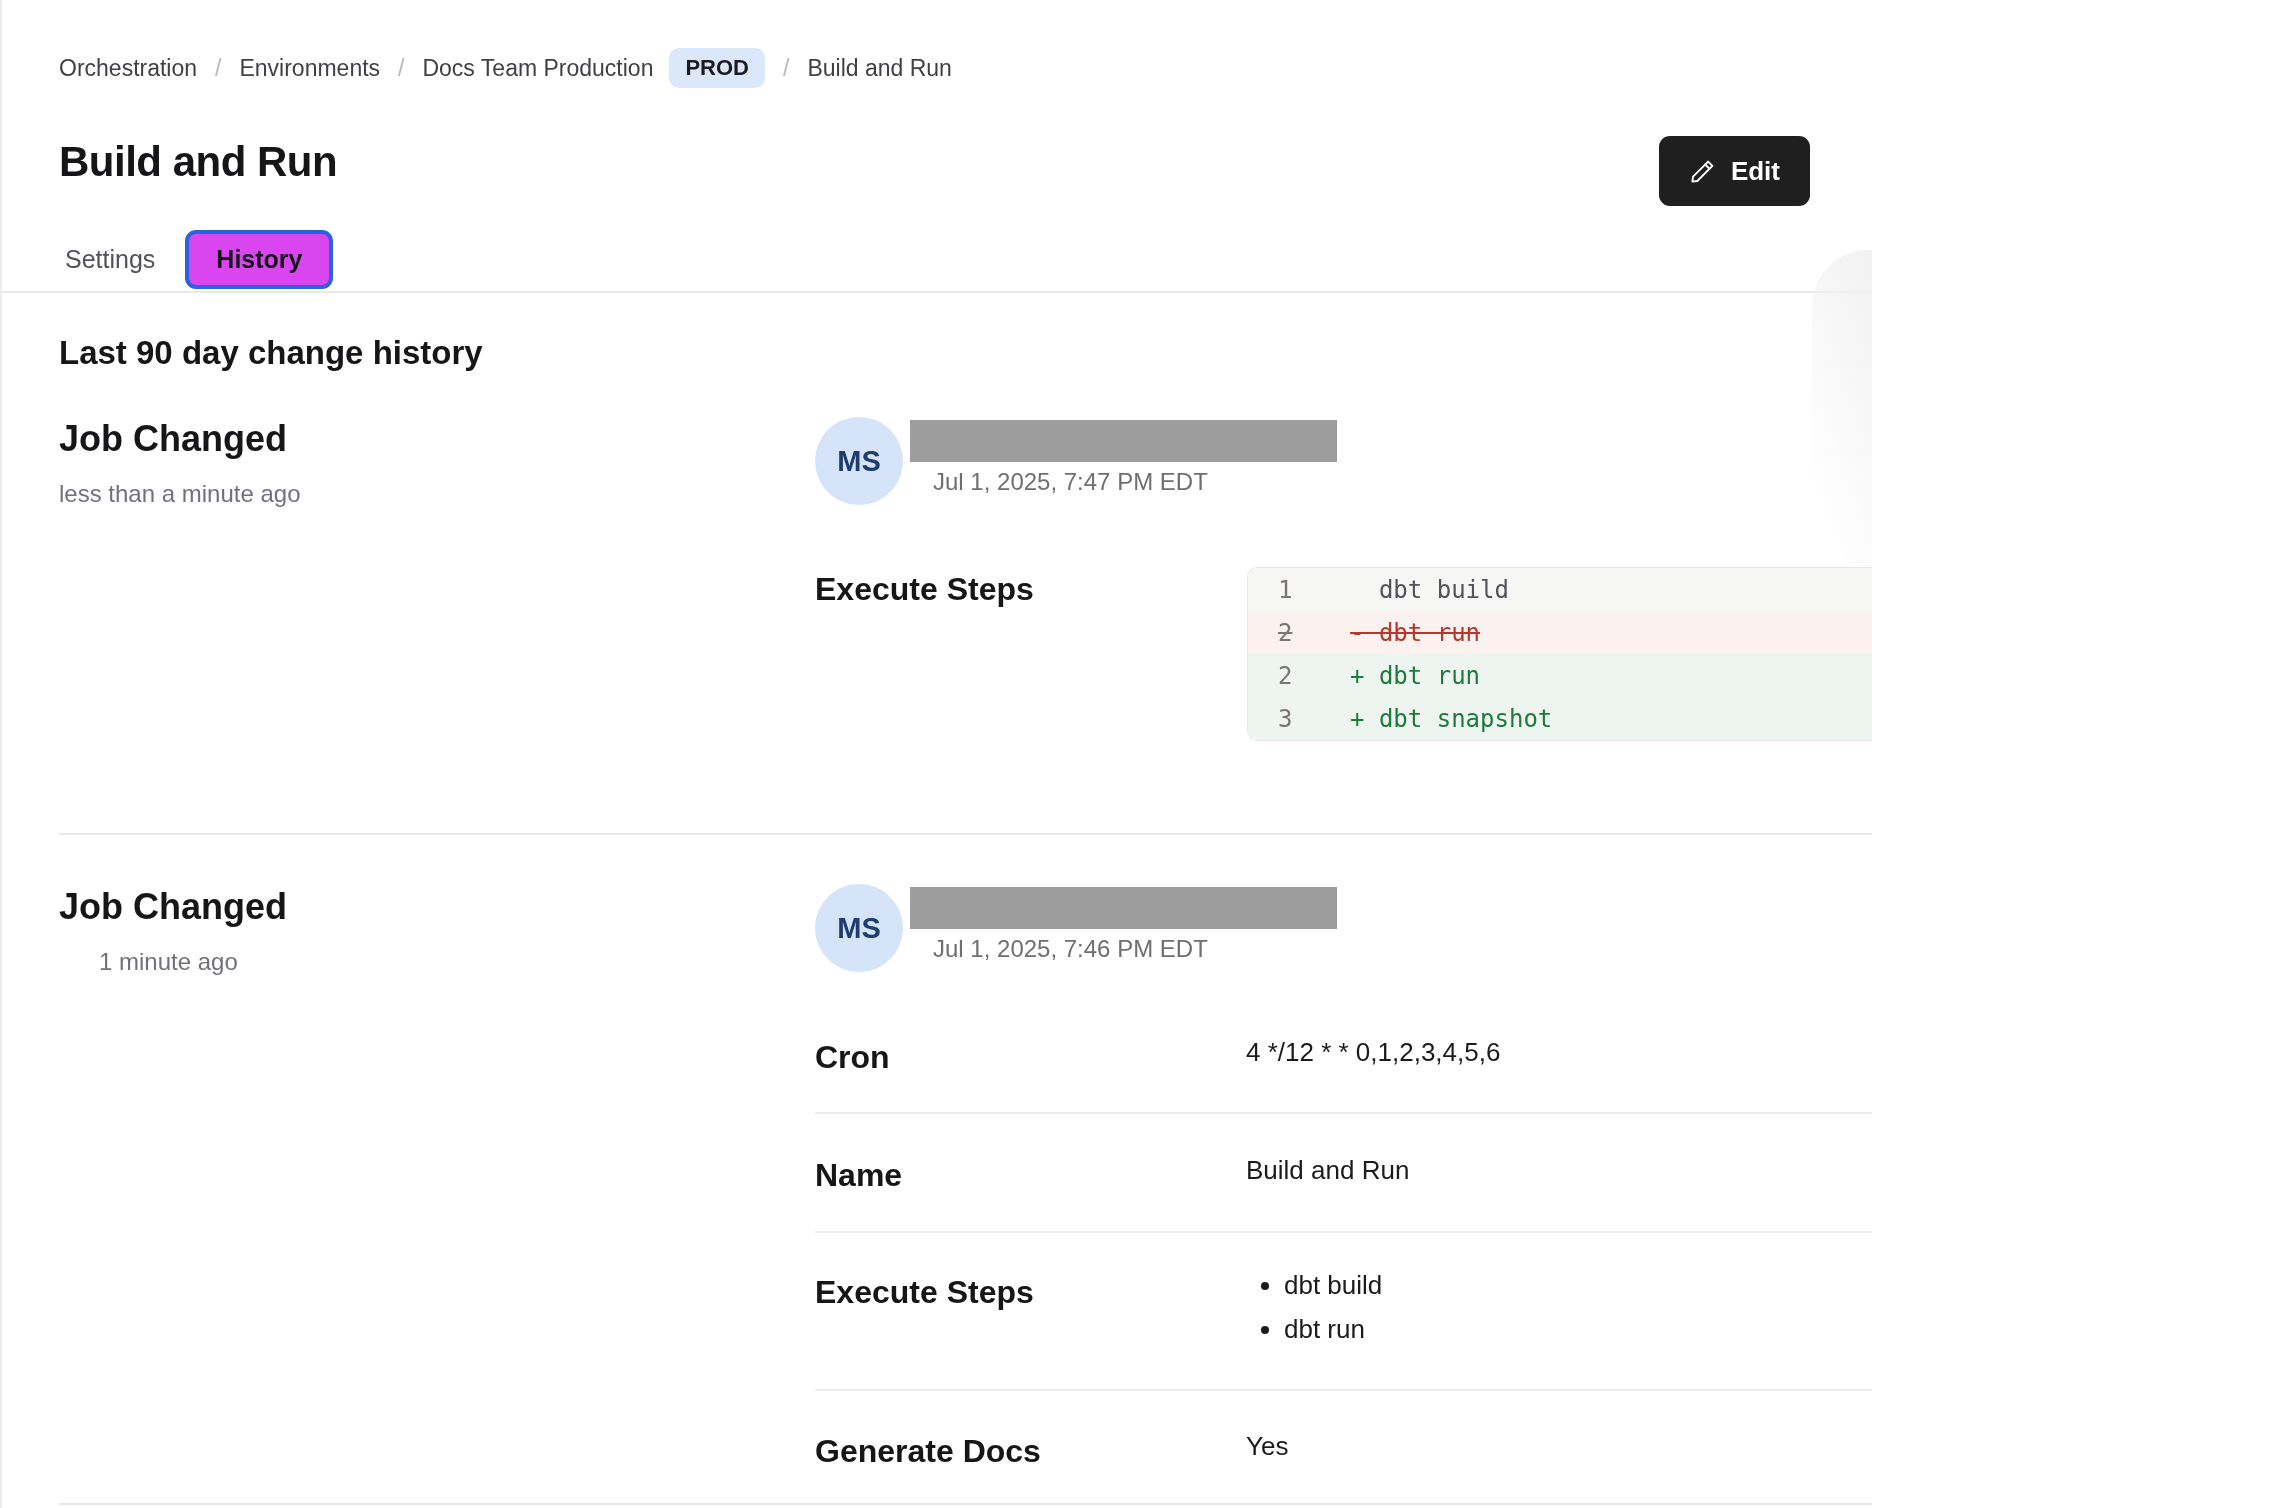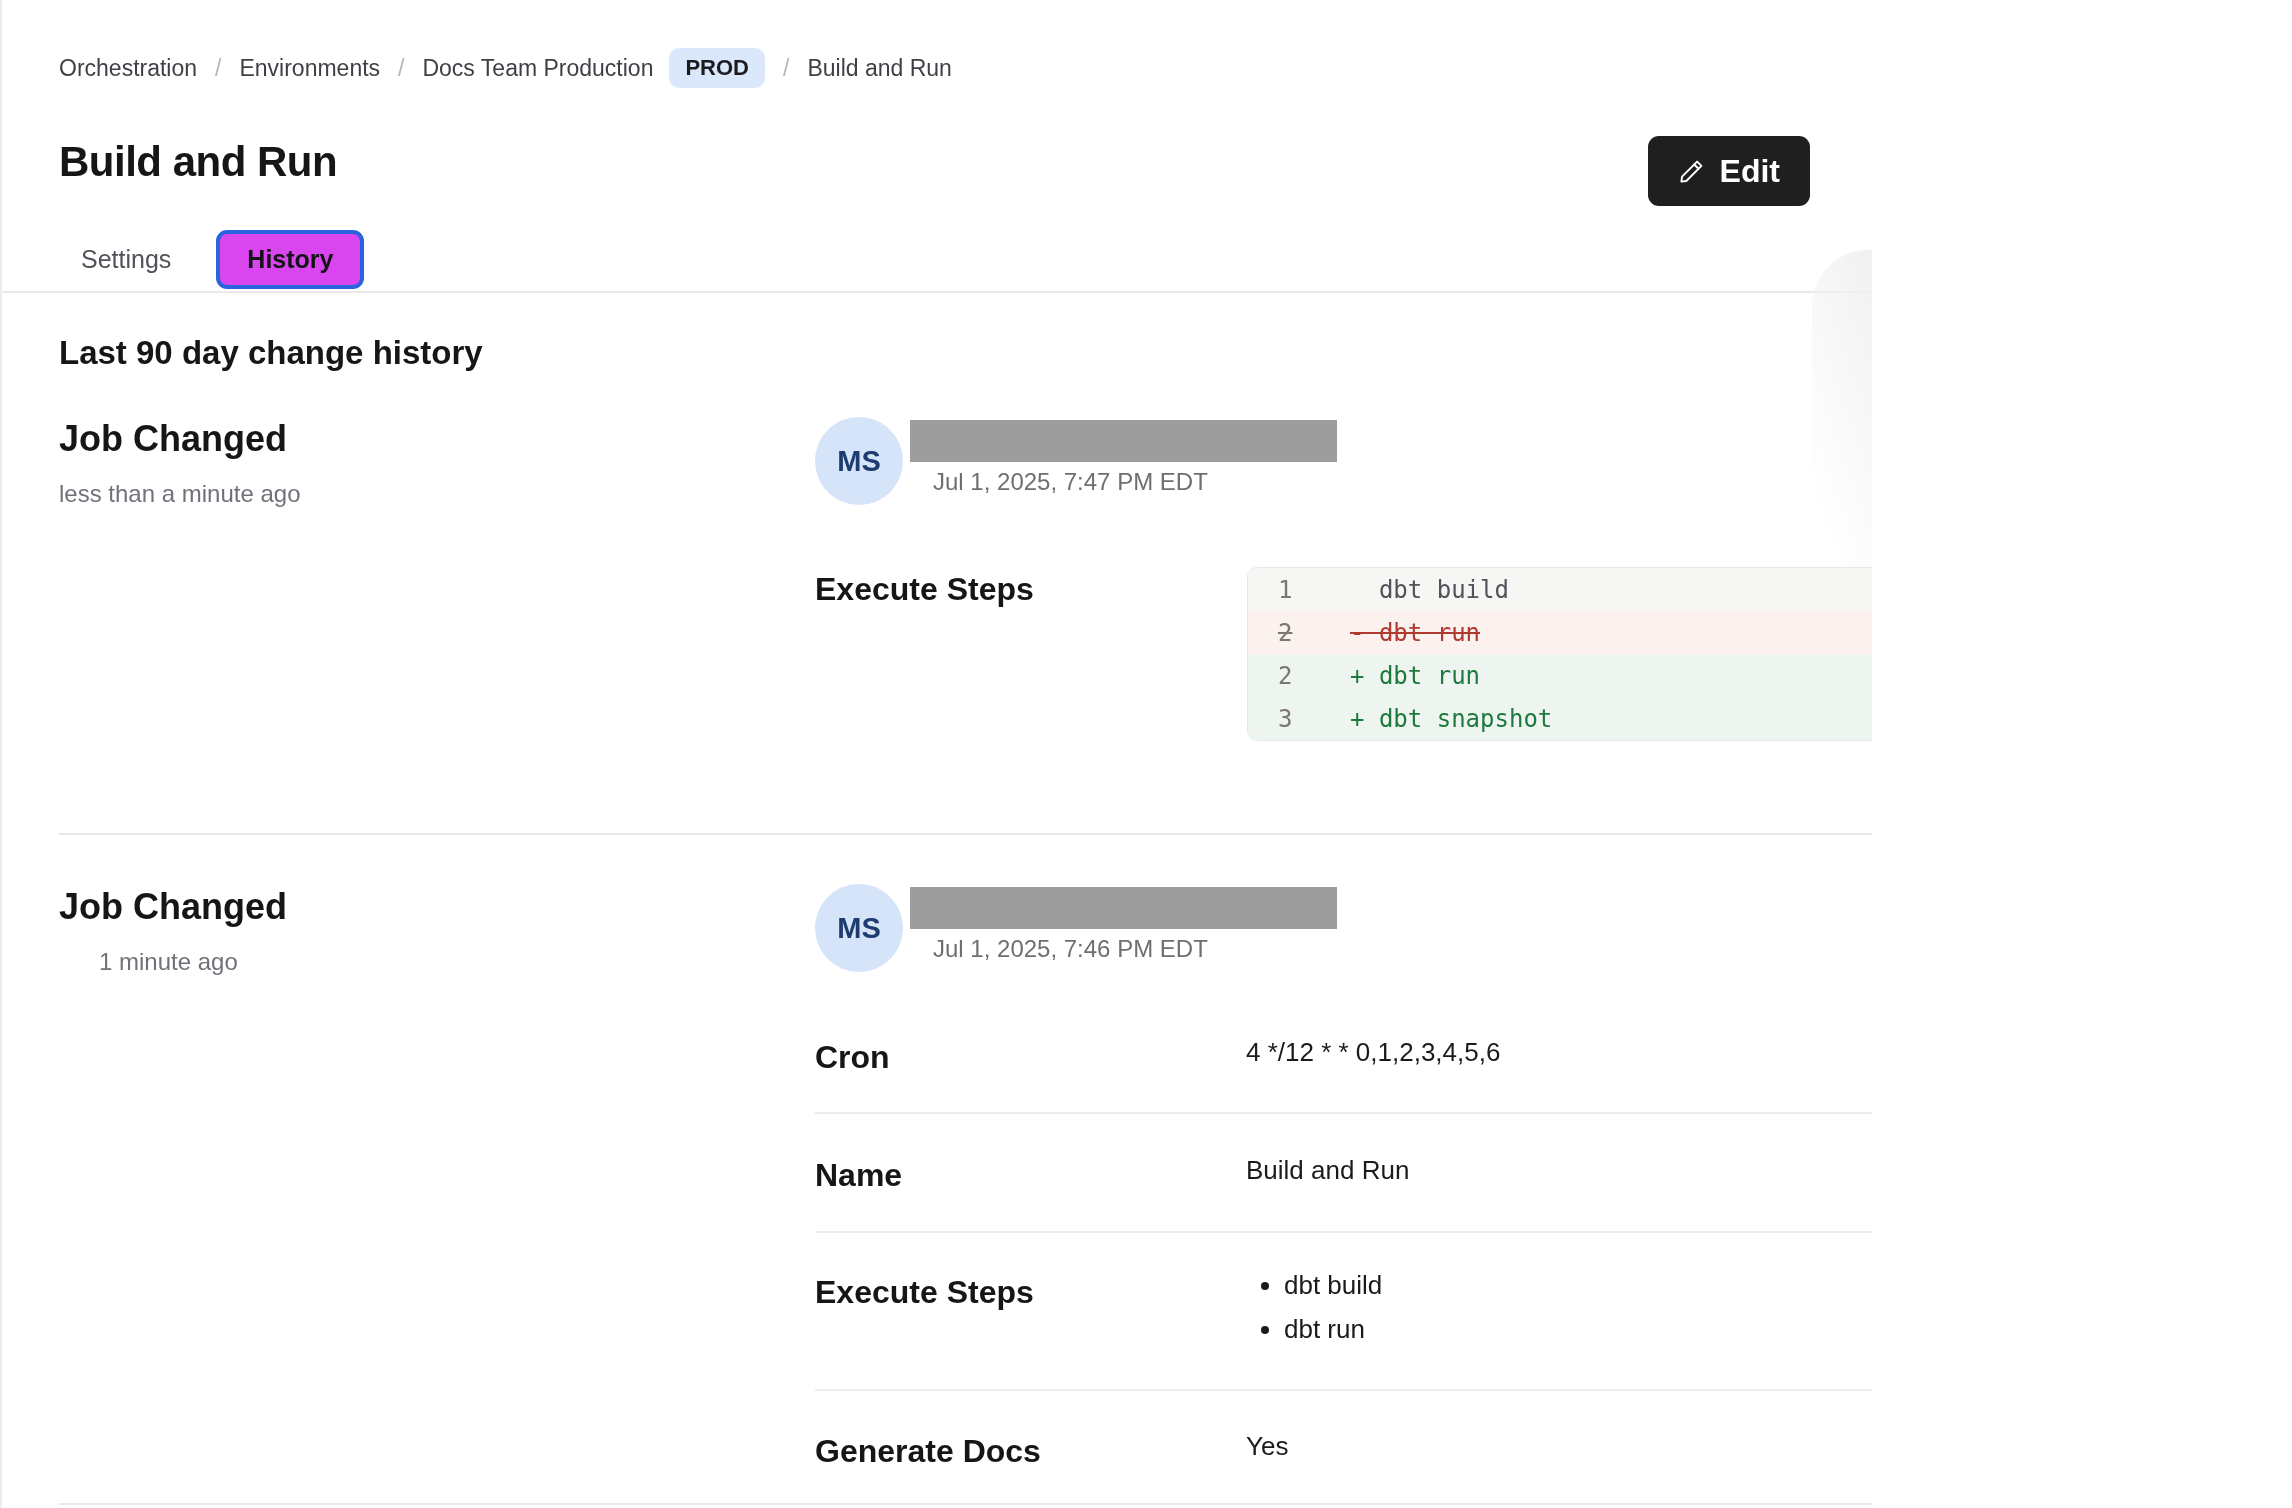--- a/index.html
+++ b/index.html
@@ -15,24 +15,24 @@
   }
   
   .breadcrumb{position:absolute;left:57px;top:48px;display:flex;align-items:center;gap:18px;font-size:23px;color:#3f3f46;white-space:nowrap;}
   .crumb{color:#3f3f46;text-decoration:none;cursor:pointer;}
   .crumb-current{color:#3f3f46;}
   .sep{color:#b6b6bc;}
   .badge{background:#dbe7fb;color:#1b1b1f;font-weight:700;font-size:22px;padding:7px 16px;border-radius:10px;margin-left:-2px;}
   
   .page-title{position:absolute;left:57px;top:138px;margin:0;font-size:42px;font-weight:700;color:#161618;letter-spacing:-0.5px;}
   .edit-btn{position:absolute;top:136px;right:62px;height:70px;padding:0 30px;background:#1f1f1f;color:#ffffff;
-    border:none;border-radius:11px;font-family:inherit;font-size:32px;font-weight:700;display:flex;align-items:center;gap:15px;cursor:pointer;}
+    border:none;border-radius:11px;font-family:inherit;font-size:26px;font-weight:700;display:flex;align-items:center;gap:15px;cursor:pointer;}
   .edit-btn svg{display:block;}
   
-  .tabs{position:absolute;left:57px;top:224px;height:70px;display:flex;align-items:center;gap:23px;}
+  .tabs{position:absolute;left:41px;top:224px;height:70px;display:flex;align-items:center;gap:8px;}
   .tab{font-size:25px;color:#52525b;padding:14px 22px;cursor:pointer;background:transparent;border:none;font-family:inherit;}
   .tab.active{color:#141416;font-weight:700;border:4px solid #2a63de;border-radius:11px;padding:11px 27px;background:#d946ef;}
   .tab-border{position:absolute;left:0;right:0;top:291px;height:2px;background:#e9e9e9;}
   .ghost-corner{position:absolute;right:0;top:250px;width:60px;height:380px;
     background:linear-gradient(250deg,#f1f1f2 0%,rgba(255,255,255,0) 75%);
     border-radius:56px 0 0 56px;pointer-events:none;}
   
   .section-title{position:absolute;left:57px;top:334px;margin:0;font-size:33px;font-weight:700;color:#161618;}
   
   .entry-title{position:absolute;left:57px;margin:0;font-size:36px;font-weight:700;color:#161618;}

